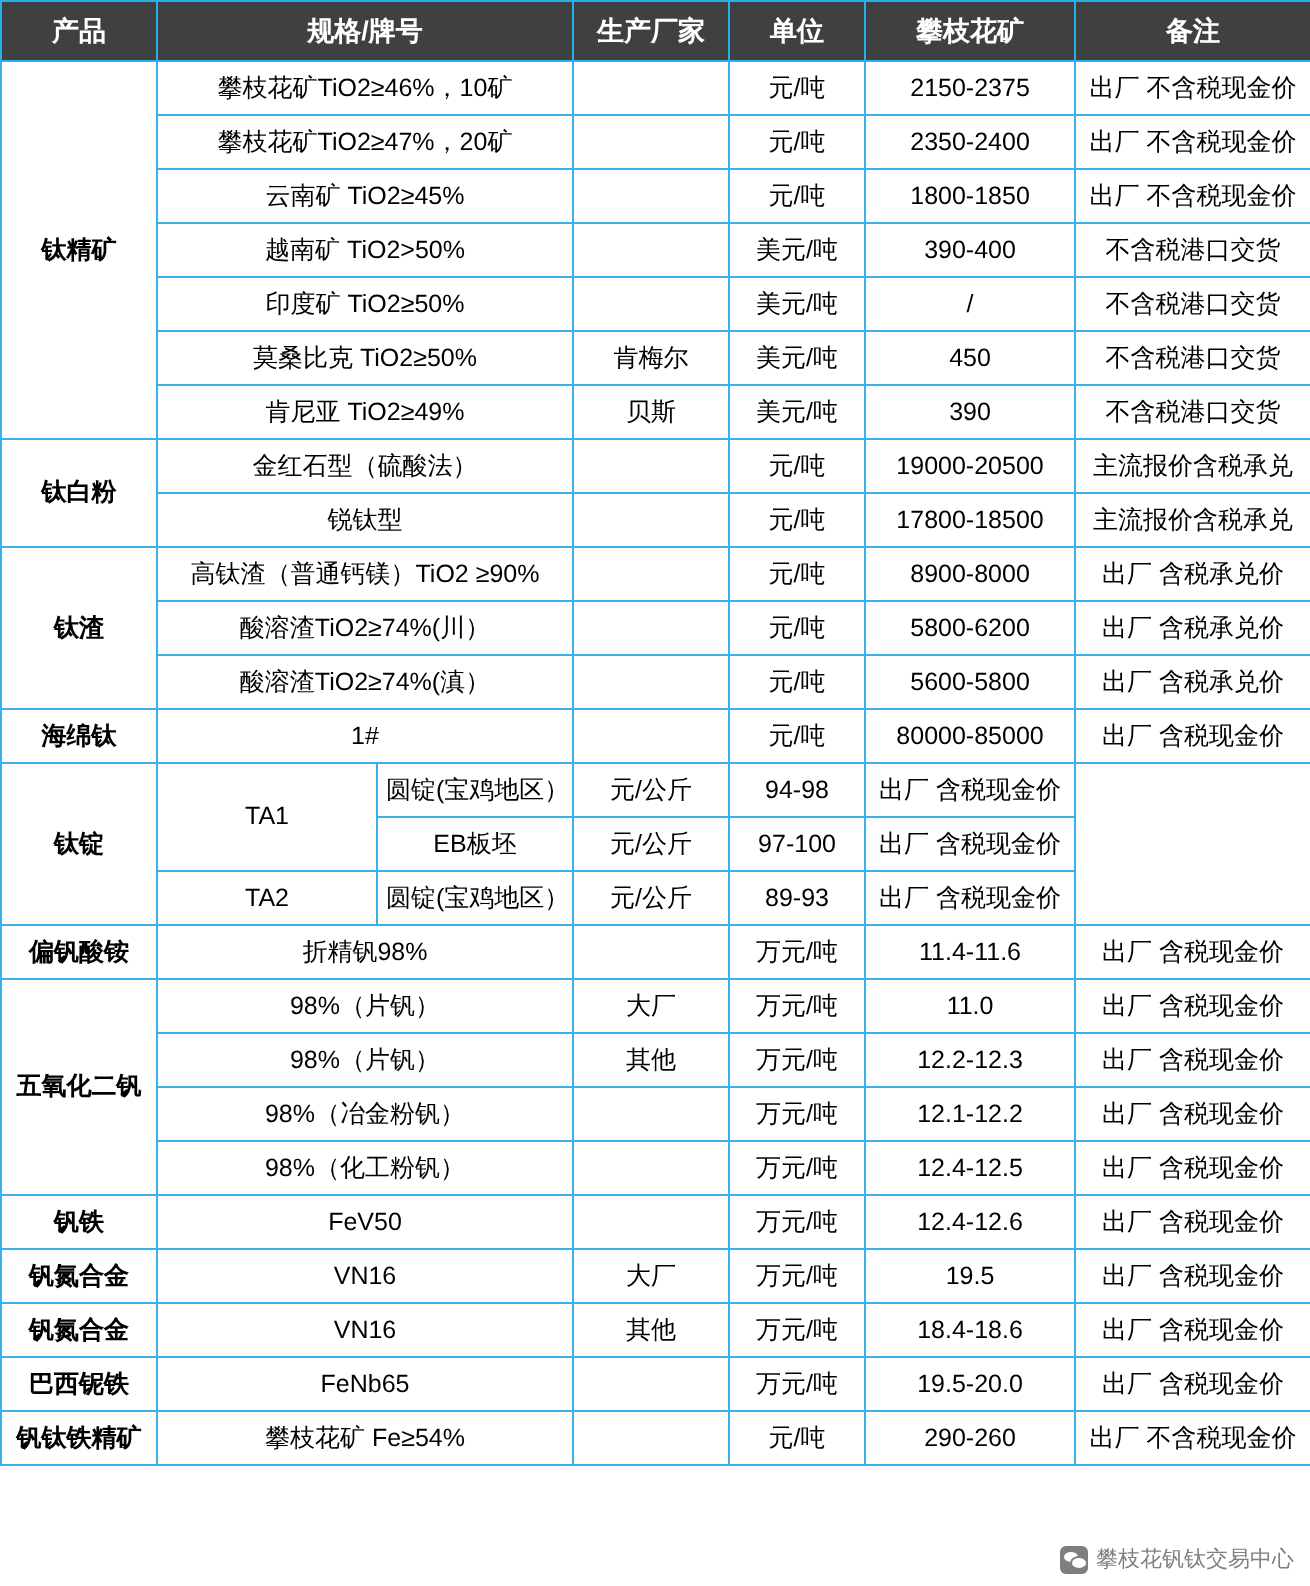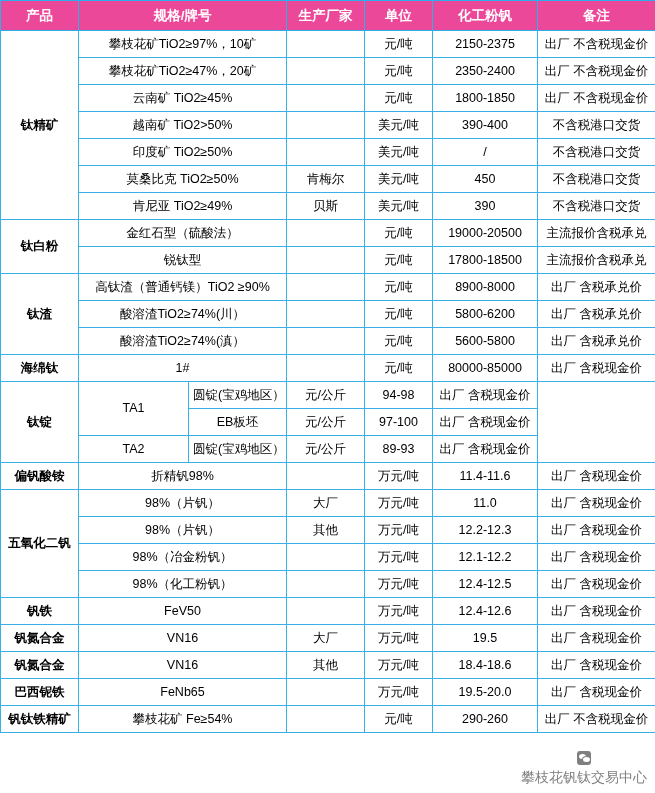--- a/index.html
+++ b/index.html
@@ -39,21 +39,21 @@
     height: 27px;
     padding: 0 4px;
     box-sizing: border-box;
     vertical-align: middle;
     text-align: center;
     line-height: 1.15;
     white-space: nowrap;
     overflow: hidden;
   }
   table.price thead th {
-    background: #ec4899;
+    background: #404040;
     color: #ffffff;
     font-weight: bold;
     font-size: 13.5px;
     height: 30px;
     border: 1px solid #29b0ec;
   }
   td.prodcell {
     font-weight: bold;
     text-align: center;
   }
@@ -69,22 +69,21 @@
     height: 28px;
   }
   .wx {
     position: absolute;
     right: 8px;
     bottom: 2px;
     display: flex;
     align-items: center;
     gap: 4px;
     color: #7f7f7f;
-    font-size: 14px;
-    flex-direction: column;
+    font-size: 11px;
   }
   .wx-icon {
     width: 14px;
     height: 14px;
     border-radius: 3px;
     background: #7f7f7f;
     position: relative;
     flex: none;
   }
   .wx-icon:before {
@@ -123,29 +122,29 @@
         <col class="c4">
         <col class="c5">
         <col class="c6">
     </colgroup>
     <thead>
       <tr>
         <th colspan="1">产品</th>
         <th colspan="2">规格/牌号</th>
         <th>生产厂家</th>
         <th>单位</th>
-        <th>化工粉钒</th>
+        <th>攀枝花矿</th>
         <th>备注</th>
       </tr>
     </thead>
     <tbody>
 
       <tr>
         <td class="prodcell" rowspan="7">钛精矿</td>
-        <td class="spec" colspan="2">攀枝花矿TiO2≥97%，10矿</td>
+        <td class="spec" colspan="2">攀枝花矿TiO2≥46%，10矿</td>
         <td></td>
         <td>元/吨</td>
         <td>2150-2375</td>
         <td>出厂 不含税现金价</td>
       </tr>
       <tr>
         <td class="spec" colspan="2">攀枝花矿TiO2≥47%，20矿</td>
         <td></td>
         <td>元/吨</td>
         <td>2350-2400</td>

